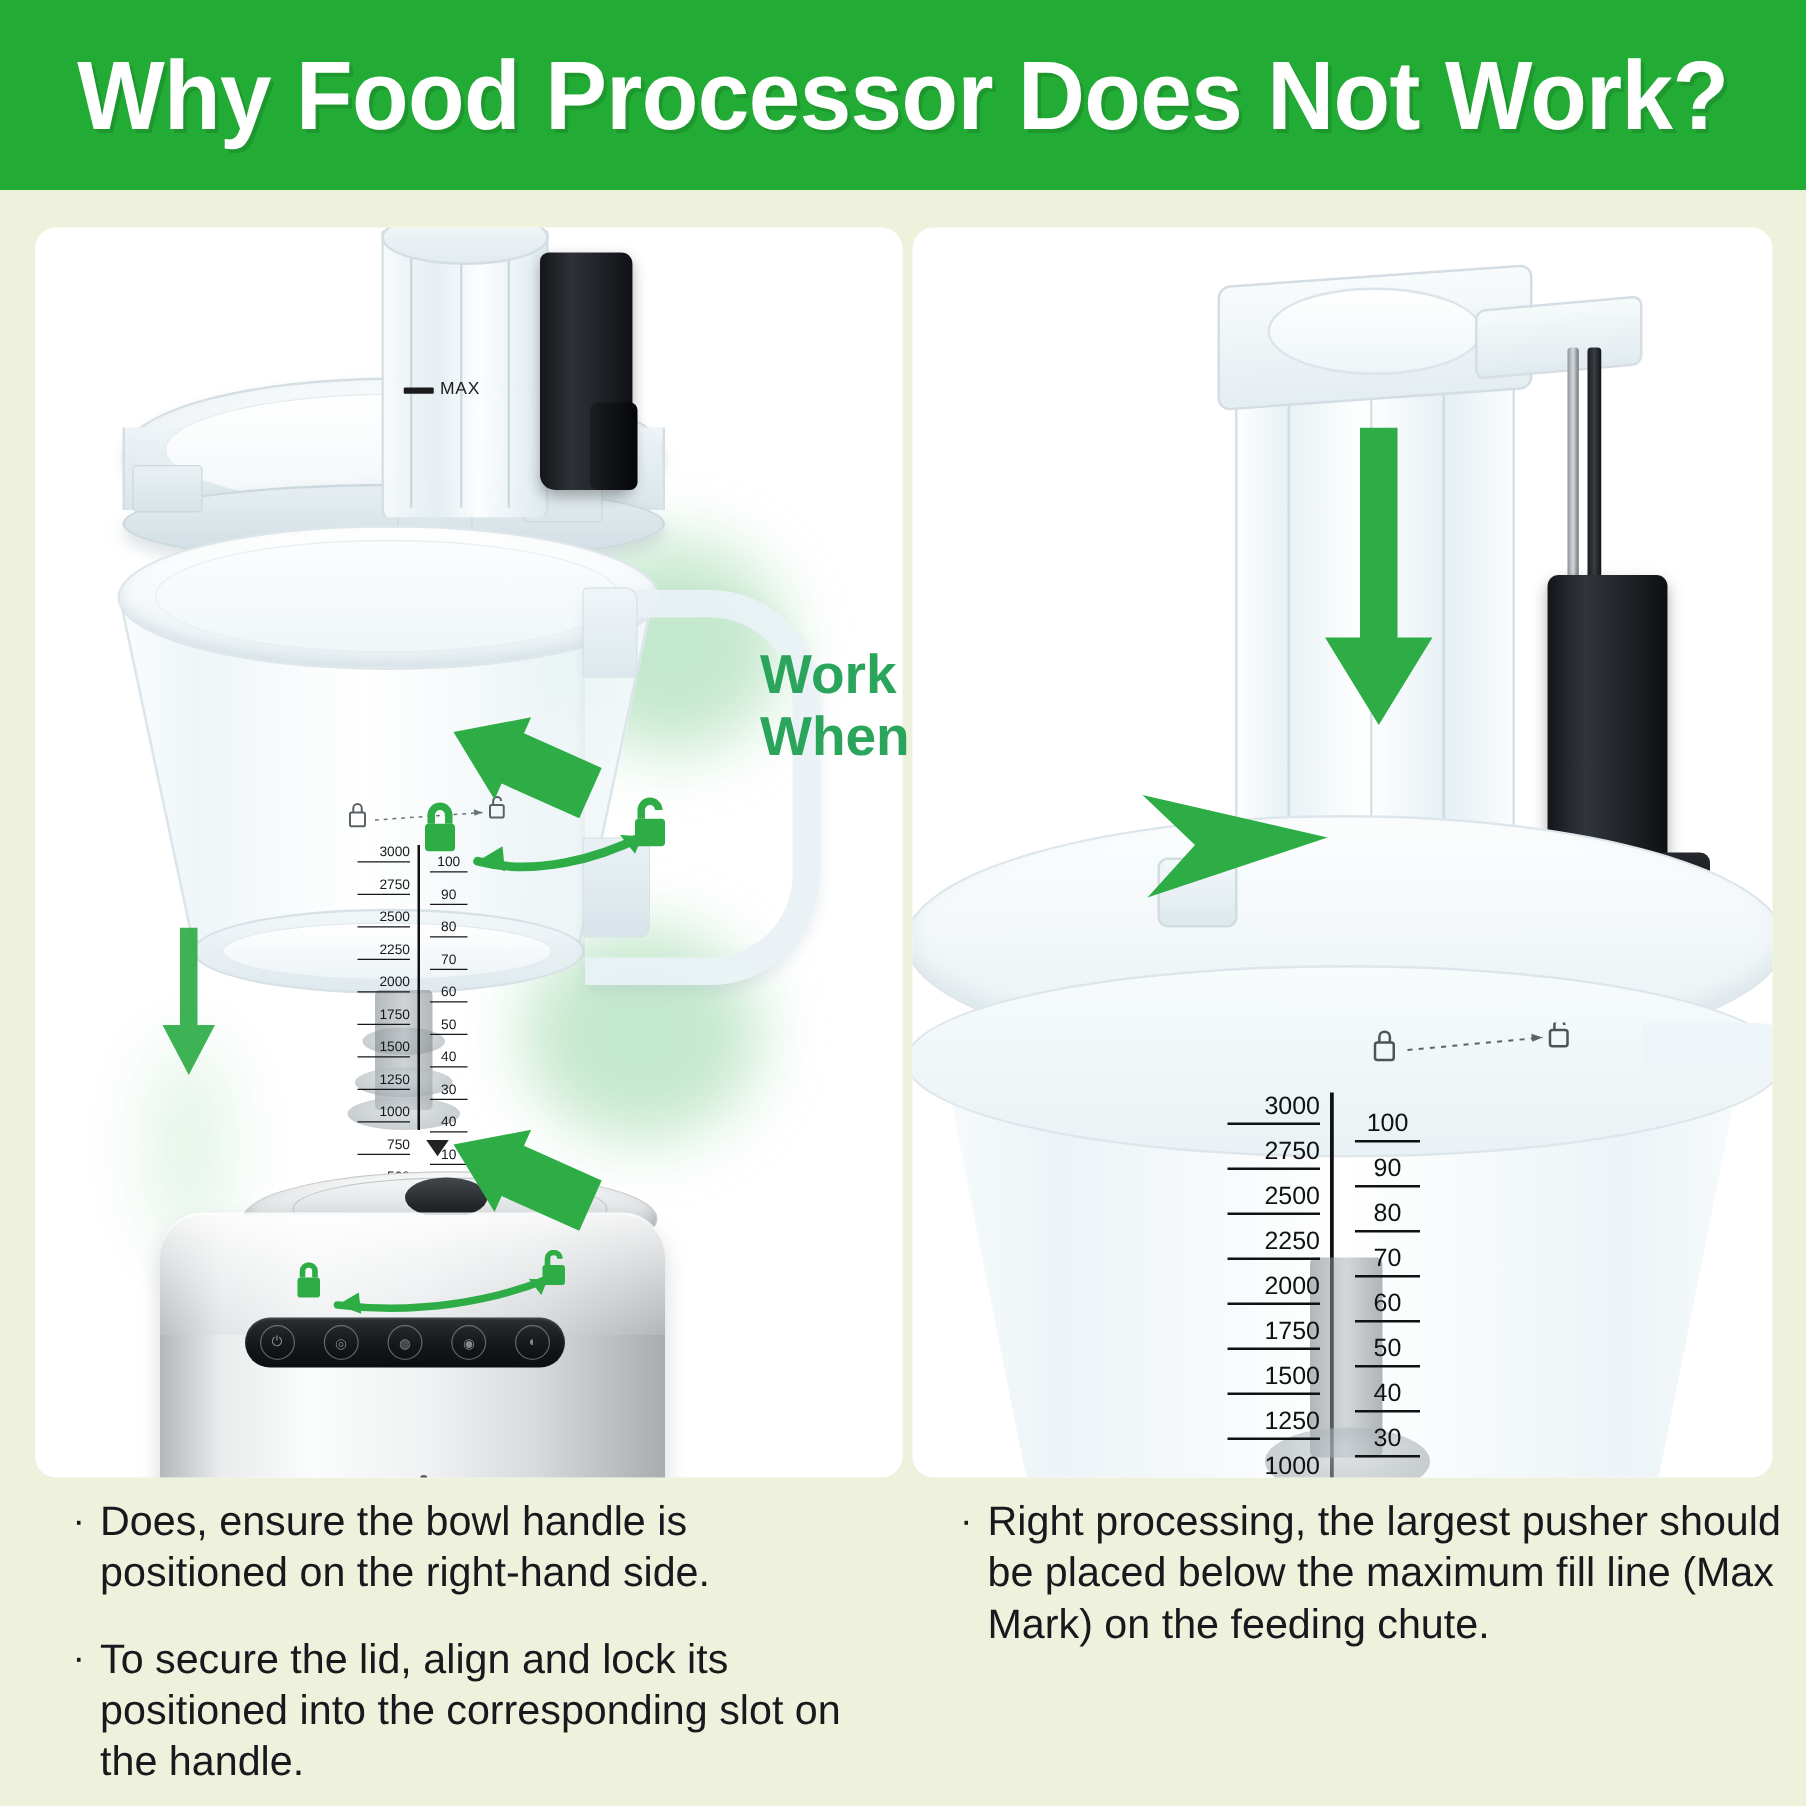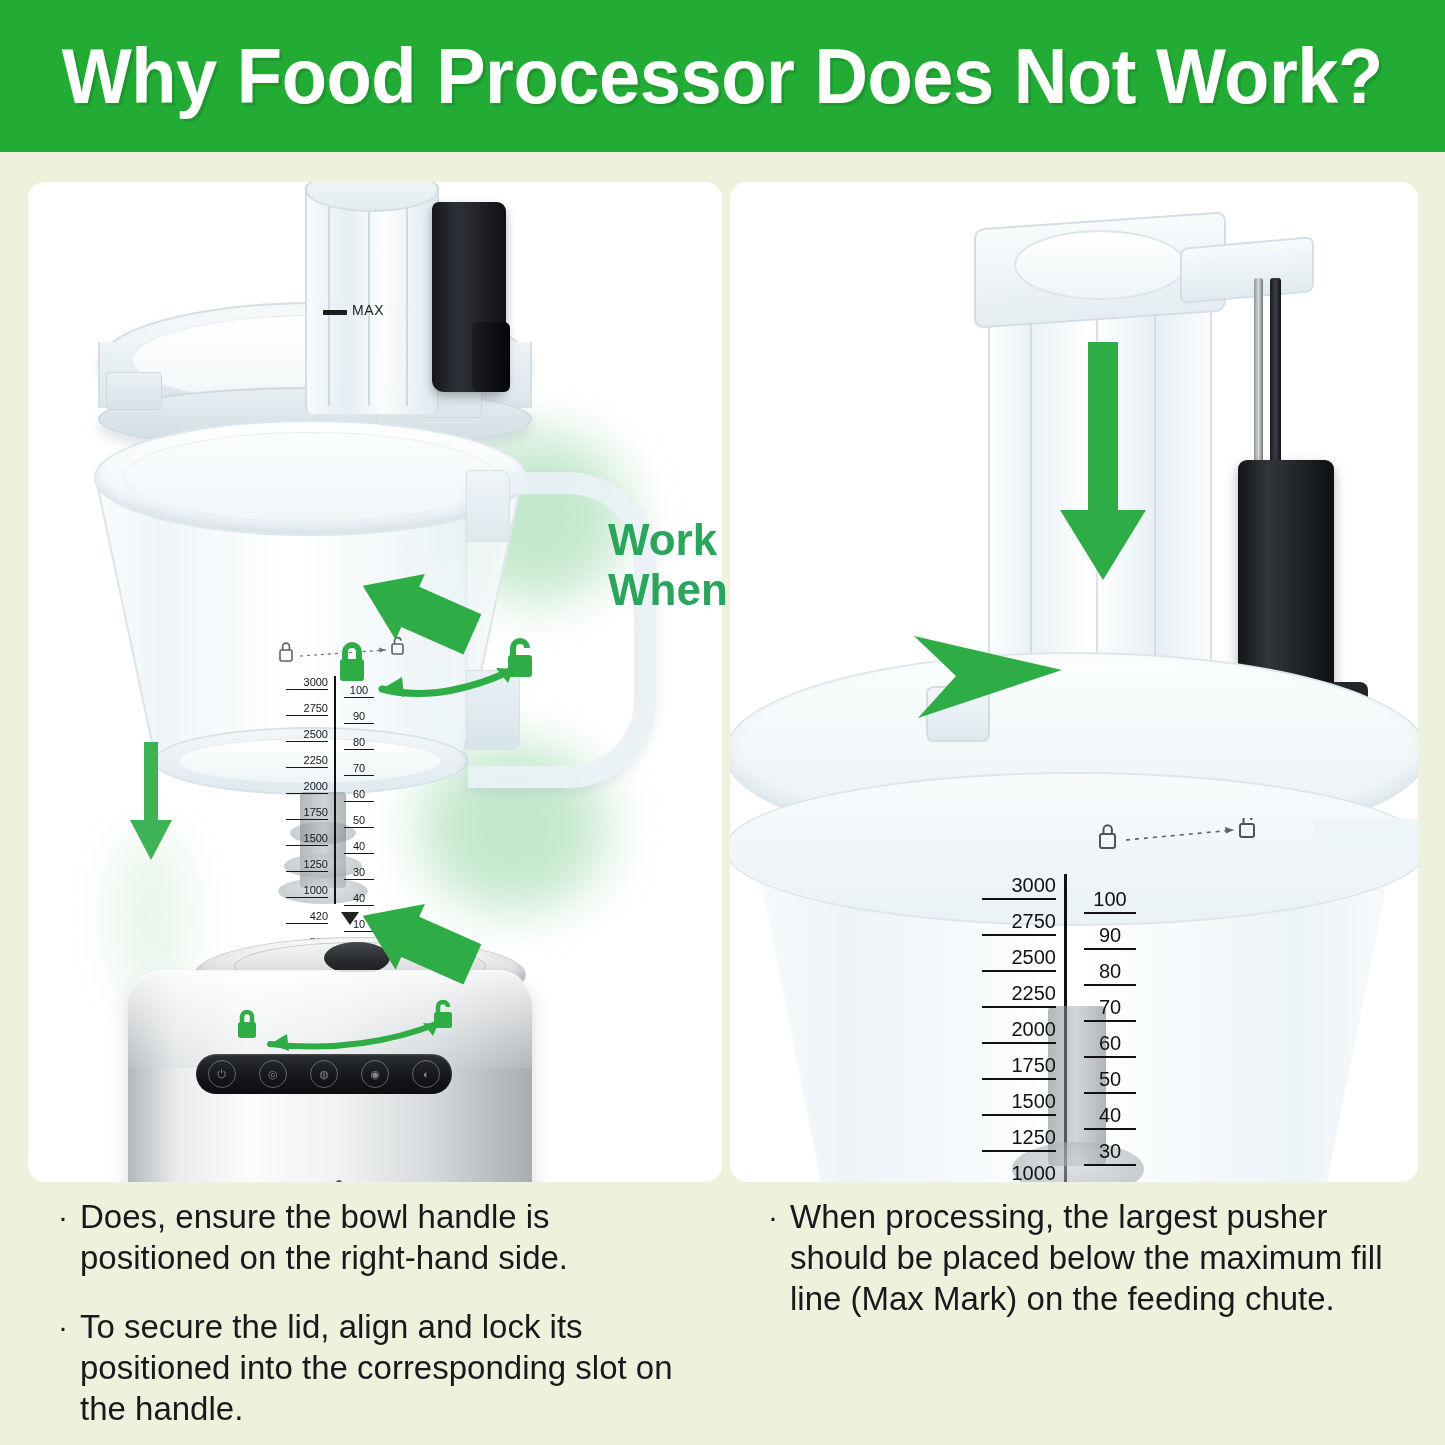--- a/index.html
+++ b/index.html
@@ -417,21 +417,21 @@
   <div id="left-scale-ml">
       <div class="tick tick-ml" style="position: absolute; left: 258px; top: 494px;">3000</div>
       <div class="tick tick-ml" style="position: absolute; left: 258px; top: 520px;">2750</div>
       <div class="tick tick-ml" style="position: absolute; left: 258px; top: 546px;">2500</div>
       <div class="tick tick-ml" style="position: absolute; left: 258px; top: 572px;">2250</div>
       <div class="tick tick-ml" style="position: absolute; left: 258px; top: 598px;">2000</div>
       <div class="tick tick-ml" style="position: absolute; left: 258px; top: 624px;">1750</div>
       <div class="tick tick-ml" style="position: absolute; left: 258px; top: 650px;">1500</div>
       <div class="tick tick-ml" style="position: absolute; left: 258px; top: 676px;">1250</div>
       <div class="tick tick-ml" style="position: absolute; left: 258px; top: 702px;">1000</div>
-      <div class="tick tick-ml" style="position: absolute; left: 258px; top: 728px;">420</div>
+      <div class="tick tick-ml" style="position: absolute; left: 258px; top: 728px;">750</div>
       <div class="tick tick-ml" style="position: absolute; left: 258px; top: 754px;">500</div>
       <div class="tick tick-ml" style="position: absolute; left: 258px; top: 780px;">250</div>
       <div class="tick tick-ml" style="position: absolute; left: 258px; top: 806px;">0</div>
     </div>
   <div id="left-scale-oz">
       <div class="tick tick-oz" style="position: absolute; left: 316px; top: 502px;">100</div>
       <div class="tick tick-oz" style="position: absolute; left: 316px; top: 528px;">90</div>
       <div class="tick tick-oz" style="position: absolute; left: 316px; top: 554px;">80</div>
       <div class="tick tick-oz" style="position: absolute; left: 316px; top: 580px;">70</div>
       <div class="tick tick-oz" style="position: absolute; left: 316px; top: 606px;">60</div>
@@ -583,15 +583,15 @@
       <span class="bullet-text">Does,  ensure the bowl handle is positioned on the right-hand side.</span>
     </div>
     <div class="bullet-item">
       <span class="bullet-dot">·</span>
       <span class="bullet-text">To secure the lid, align and lock its positioned into the corresponding slot on the handle.</span>
     </div>
   </div>
 <div class="caption-col" id="caption-right">
     <div class="bullet-item">
       <span class="bullet-dot">·</span>
-      <span class="bullet-text">When processing, the largest pusher should be placed below the maximum fill line (Max Mark) on the feeding chute.</span>
+      <span class="bullet-text">Right processing, the largest pusher should be placed below the maximum fill line (Max Mark) on the feeding chute.</span>
     </div>
   </div>
 
 </body></html>

